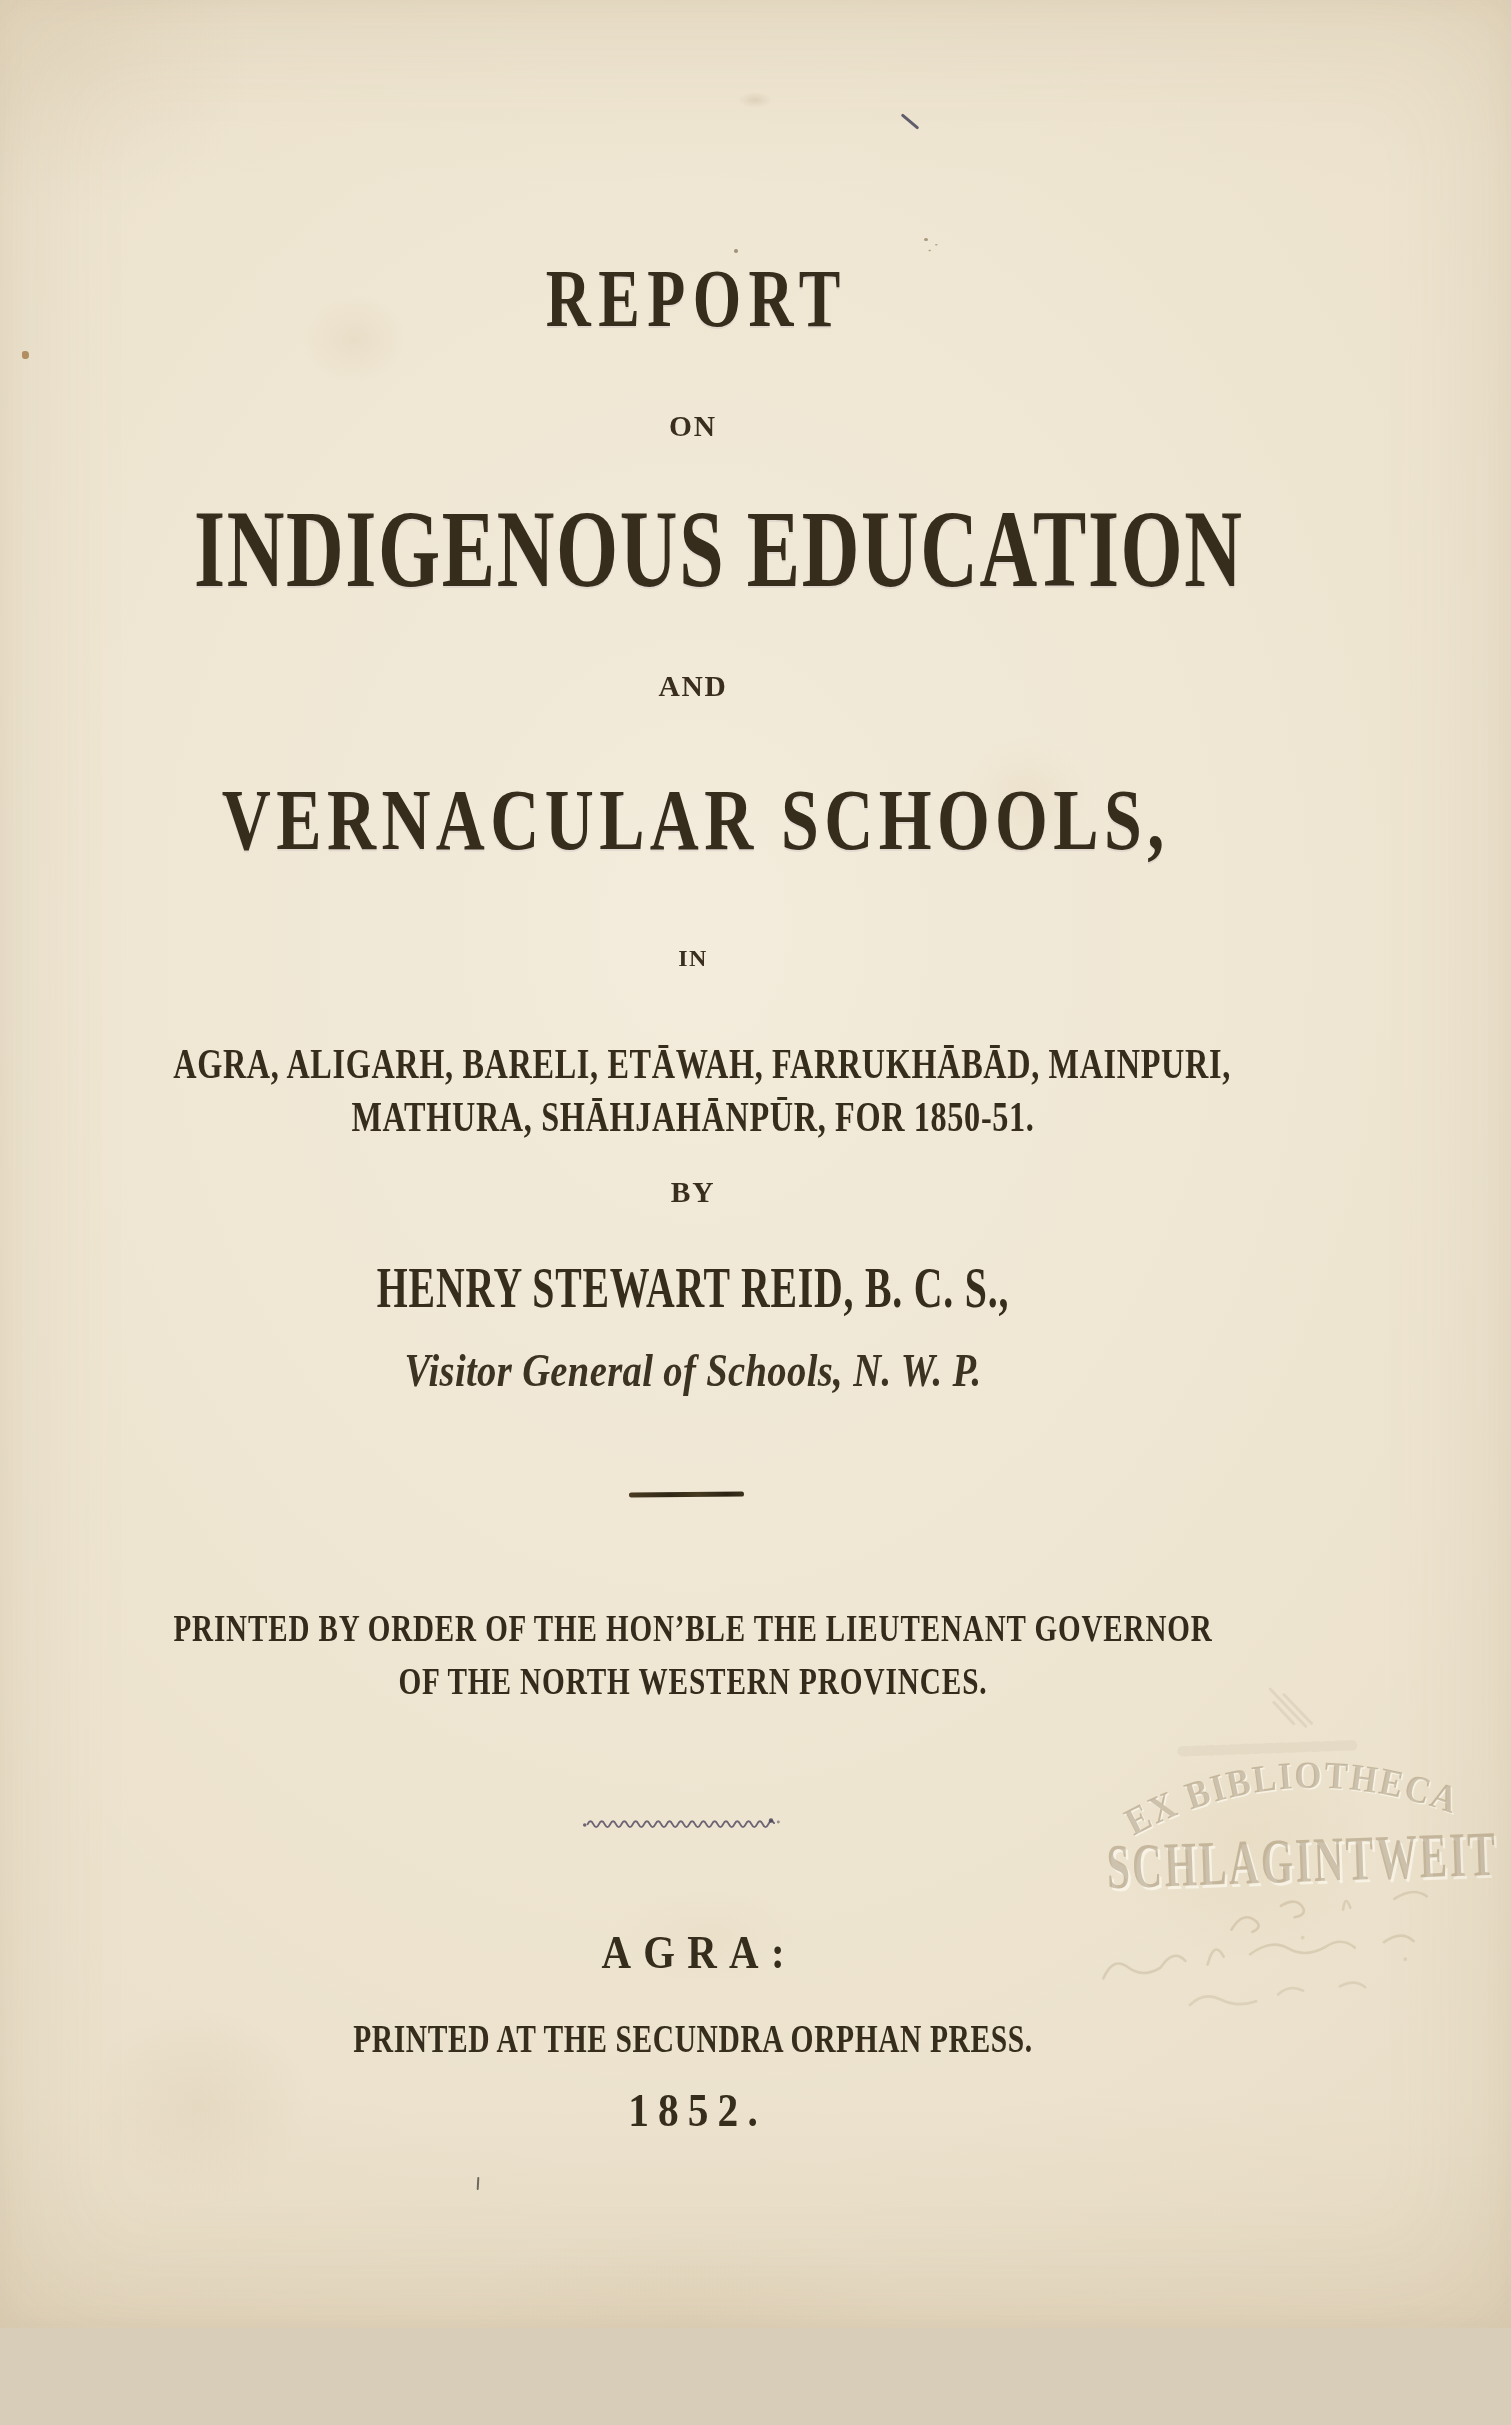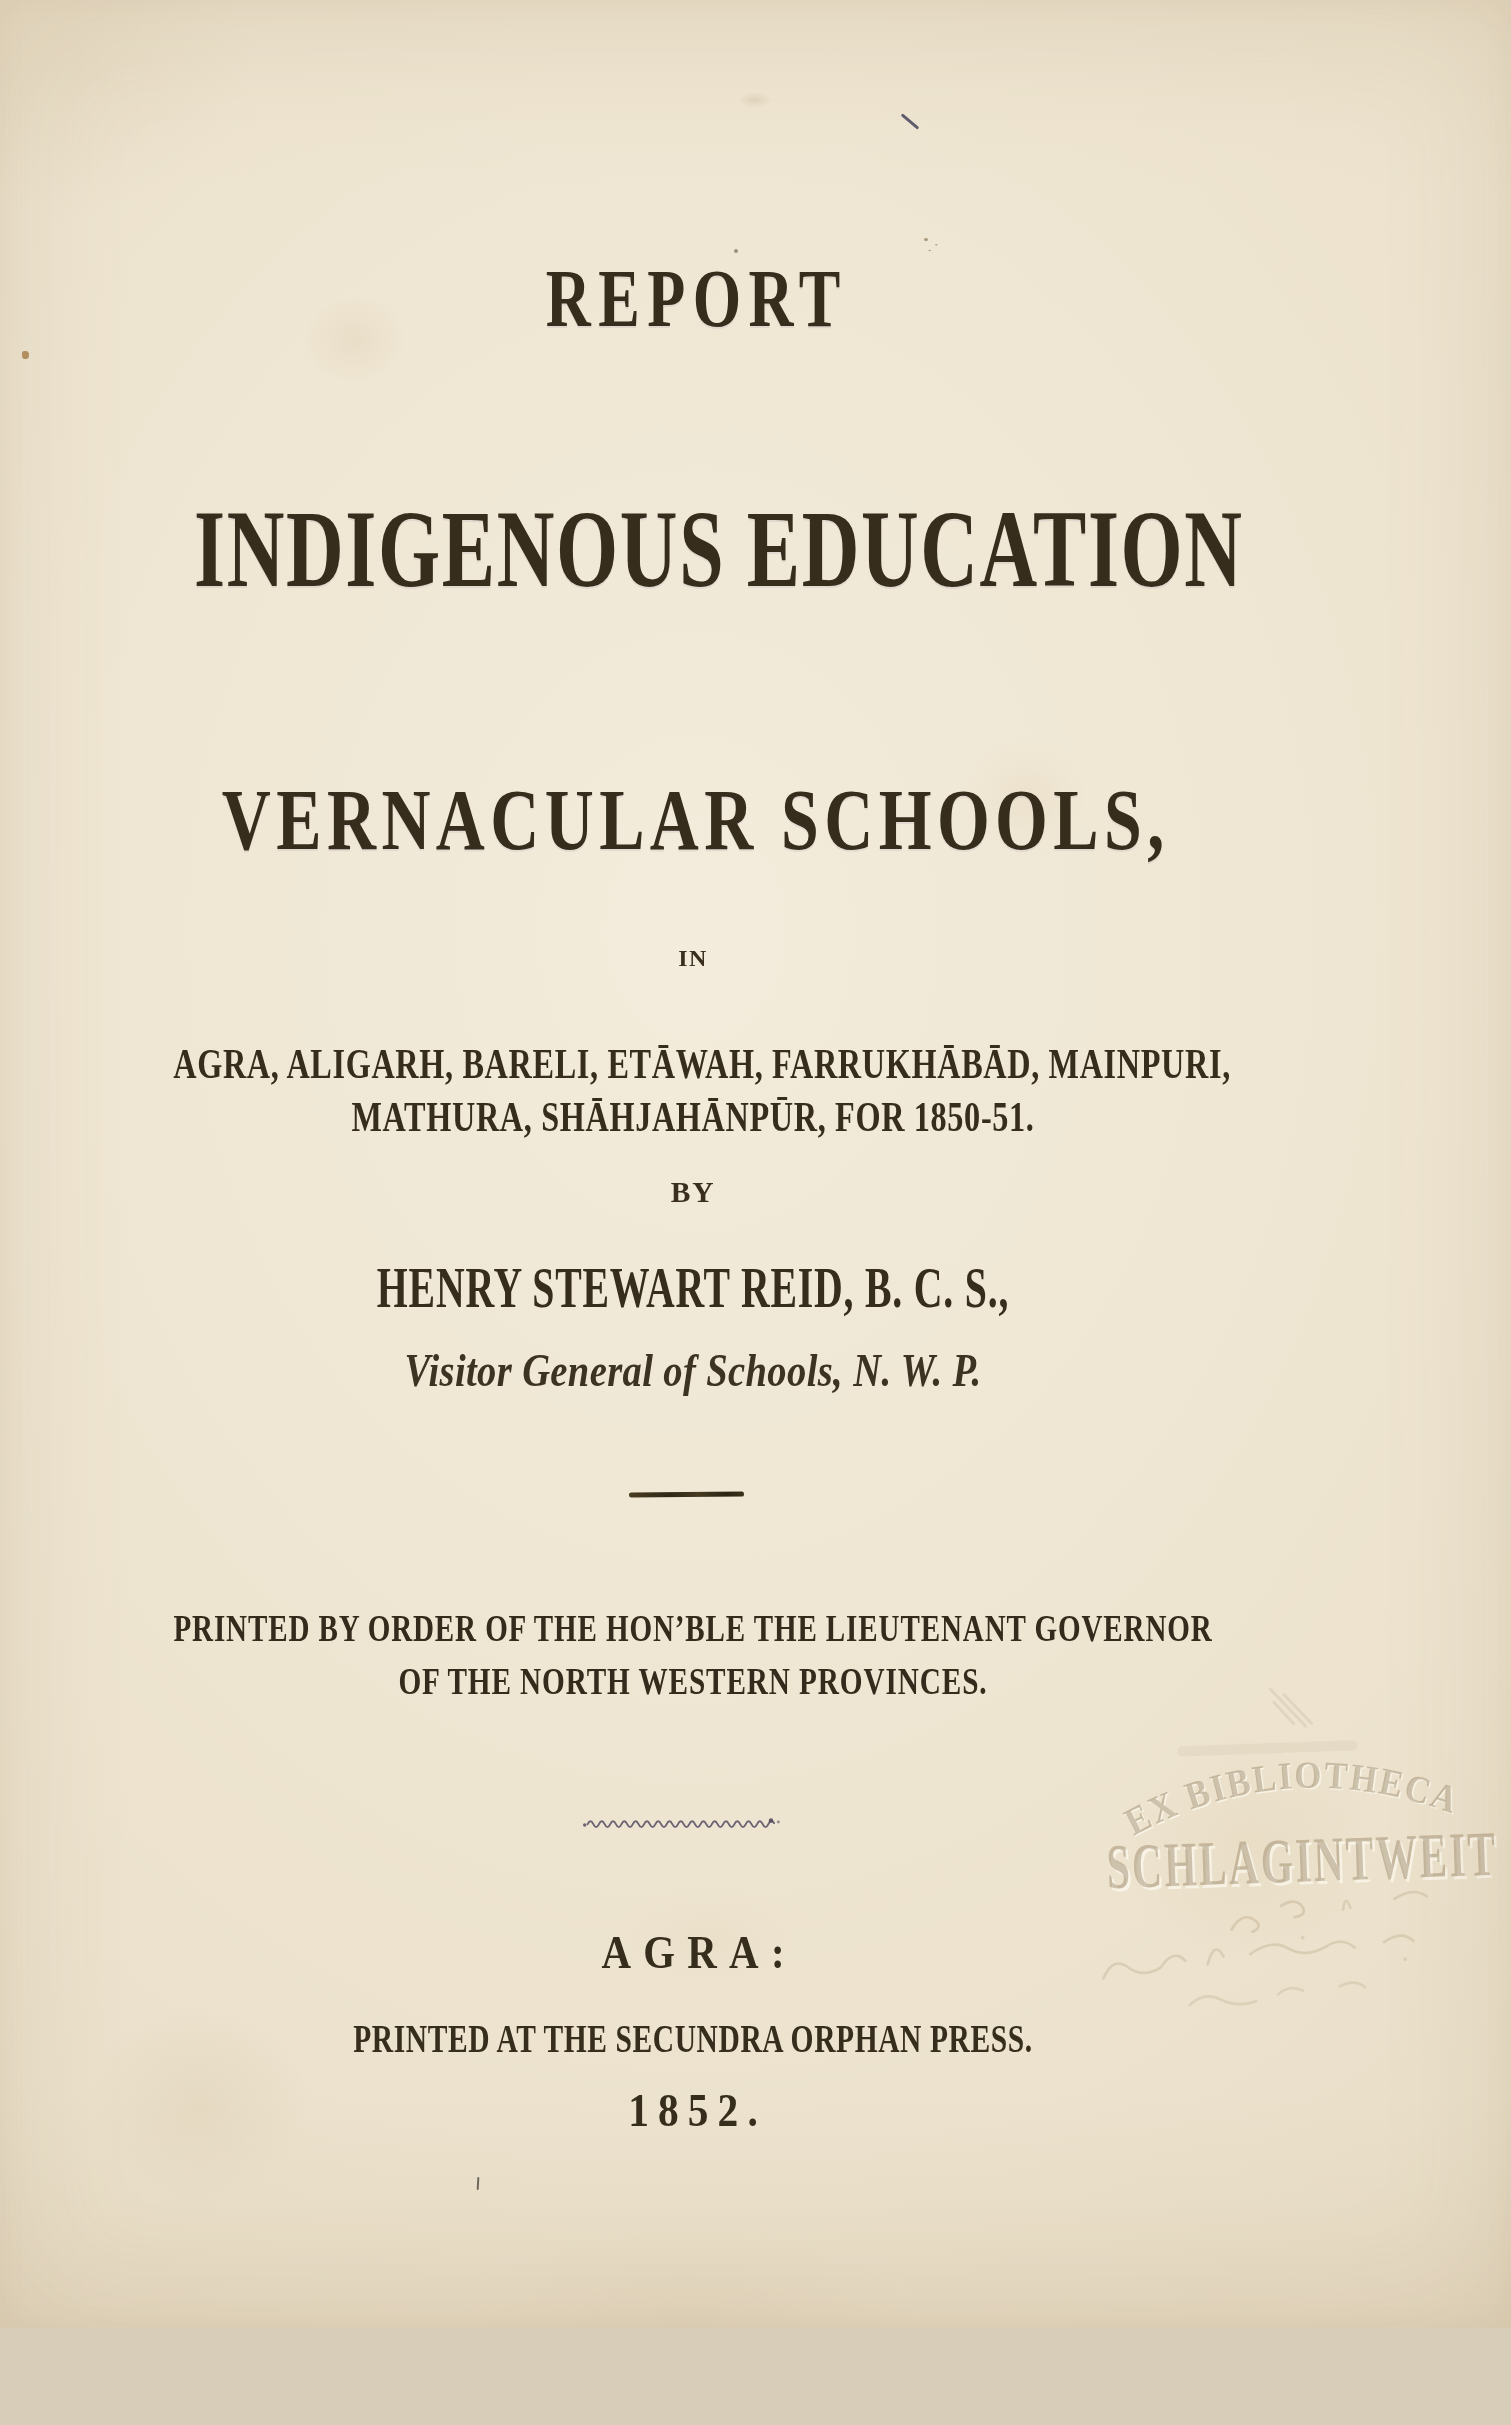--- a/index.html
+++ b/index.html
@@ -77,21 +77,23 @@
 
   <div class="stain s1"></div>
   <div class="stain s2"></div>
   <div class="stain s3"></div>
   <div class="stain s4"></div>
   <div class="stain s5"></div>
   <div class="stain s6"></div>
   <div class="stain s7"></div>
 
   <div class="tline report">REPORT</div>
+  <div class="tline conj on">ON</div>
   <div class="tline indigenous">INDIGENOUS EDUCATION</div>
+  <div class="tline conj and">AND</div>
   <div class="tline vernacular">VERNACULAR SCHOOLS,</div>
   <div class="tline conj in">IN</div>
   <div class="tline districts1">AGRA, ALIGARH, BARELI, ETĀWAH, FARRUKHĀBĀD, MAINPURI,</div>
   <div class="tline districts2">MATHURA, SHĀHJAHĀNPŪR, FOR 1850-51.</div>
   <div class="tline conj by">BY</div>
   <div class="tline author">HENRY STEWART REID, B. C. S.,</div>
   <div class="tline author-title">Visitor General of Schools, N. W. P.</div>
 
   <div class="rule-short"></div>
 

